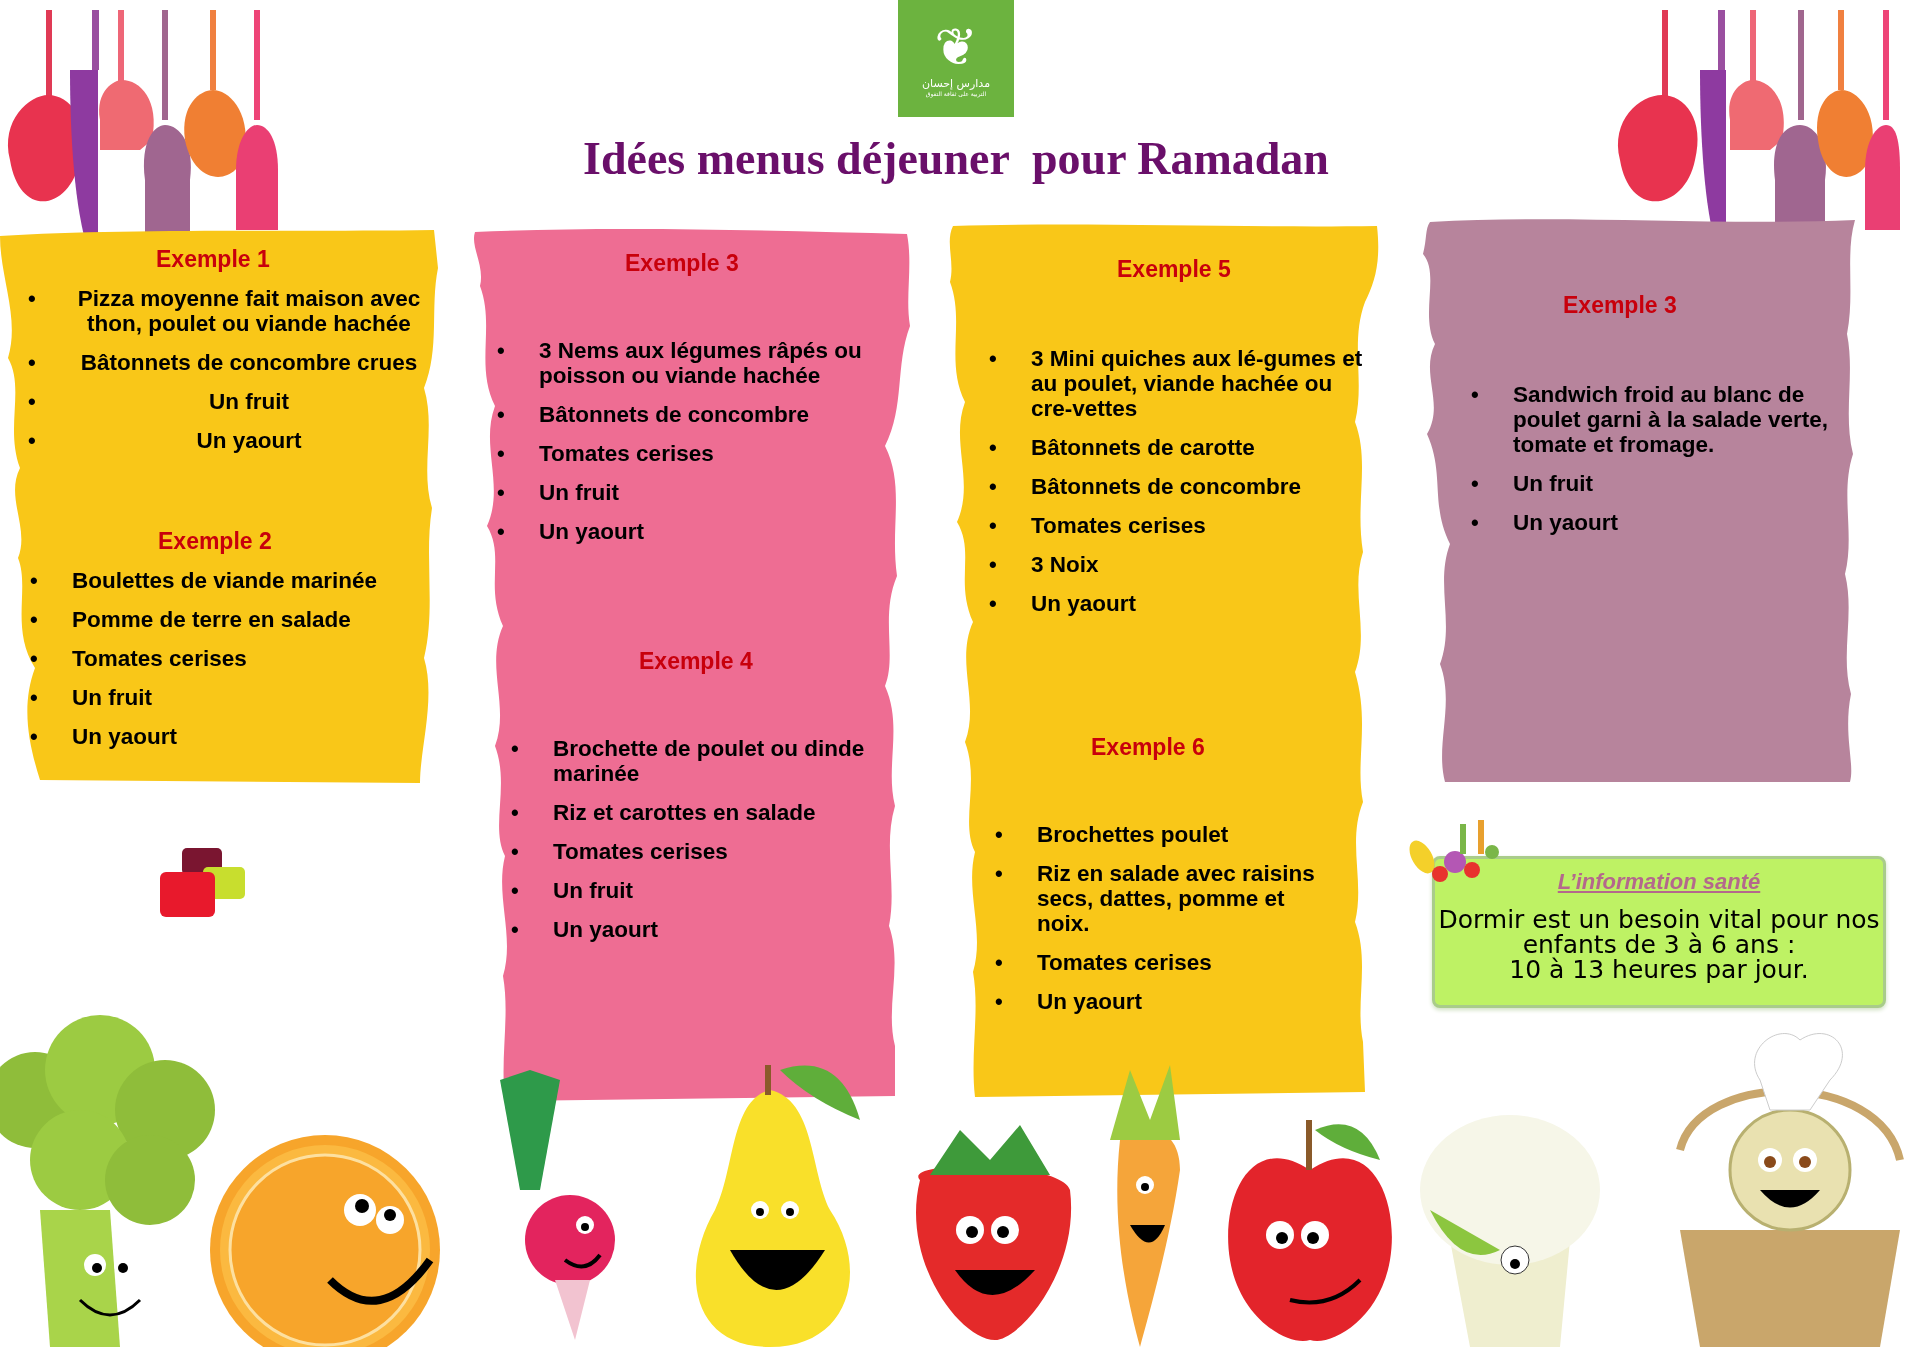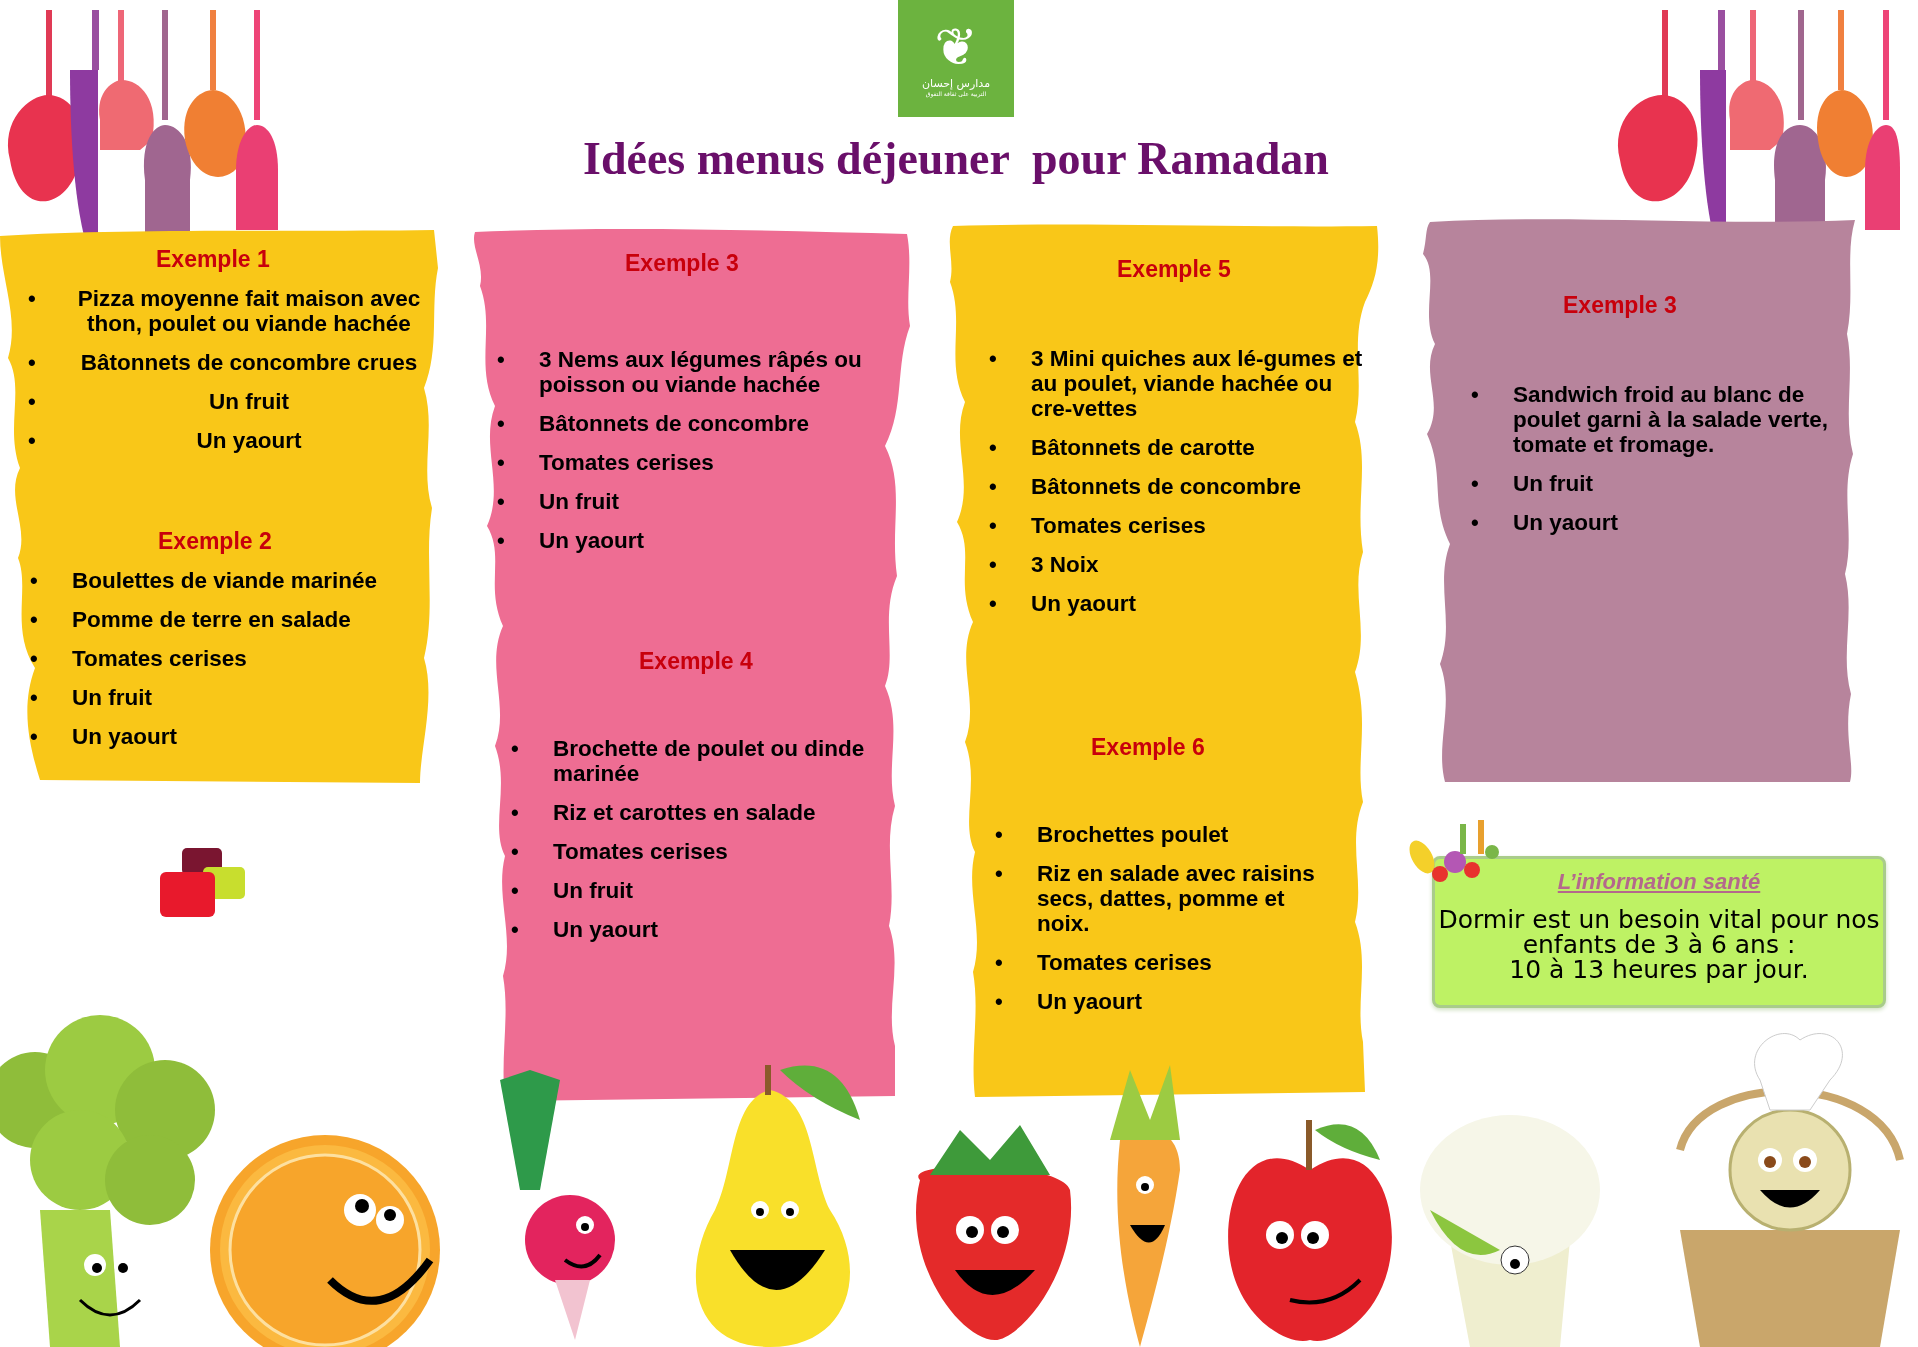--- a/index.html
+++ b/index.html
@@ -87,21 +87,21 @@
   <rect x="27" y="3" width="40" height="27" rx="5" fill="#7a1530"></rect>
   <rect x="48" y="22" width="42" height="32" rx="5" fill="#c8de2e"></rect>
   <rect x="5" y="27" width="55" height="45" rx="6" fill="#e8192c"></rect>
 </svg>
 
 <div class="panel" style="left:465px;top:226px;width:450px;height:880px;">
   <svg width="450" height="880" viewBox="0 0 450 880">
     <path d="M10 6 C140 0,300 4,442 8 C448 40,440 70,445 100 C430 140,440 180,420 220 C440 260,425 300,432 350 C415 390,432 430,420 460 C438 500,420 540,430 580 C418 620,432 660,424 700 C438 740,420 780,430 820 L430 870 L40 875 C35 830,45 790,38 750 C50 710,30 670,40 630 C25 600,45 560,30 520 C45 480,20 440,38 400 C20 360,40 330,22 300 C40 260,15 220,30 180 C10 140,30 100,15 60 C20 40,5 20,10 6Z" fill="#ee6d93"></path>
   </svg>
   <div class="heading" style="left:160px;top:24px;">Exemple 3</div>
-  <ul class="items" style="left:32px;top:112px;width:420px;margin-top:9px;">
+  <ul class="items" style="left:32px;top:112px;width:420px;">
     <li>3 Nems aux légumes râpés ou poisson ou viande hachée</li>
     <li>Bâtonnets de concombre</li>
     <li>Tomates cerises</li>
     <li>Un fruit</li>
     <li>Un yaourt</li>
   </ul>
   <div class="heading" style="left:174px;top:422px;">Exemple 4</div>
   <ul class="items" style="left:46px;top:510px;width:400px;">
     <li>Brochette de poulet ou dinde marinée</li>
     <li>Riz et carottes en salade</li>

